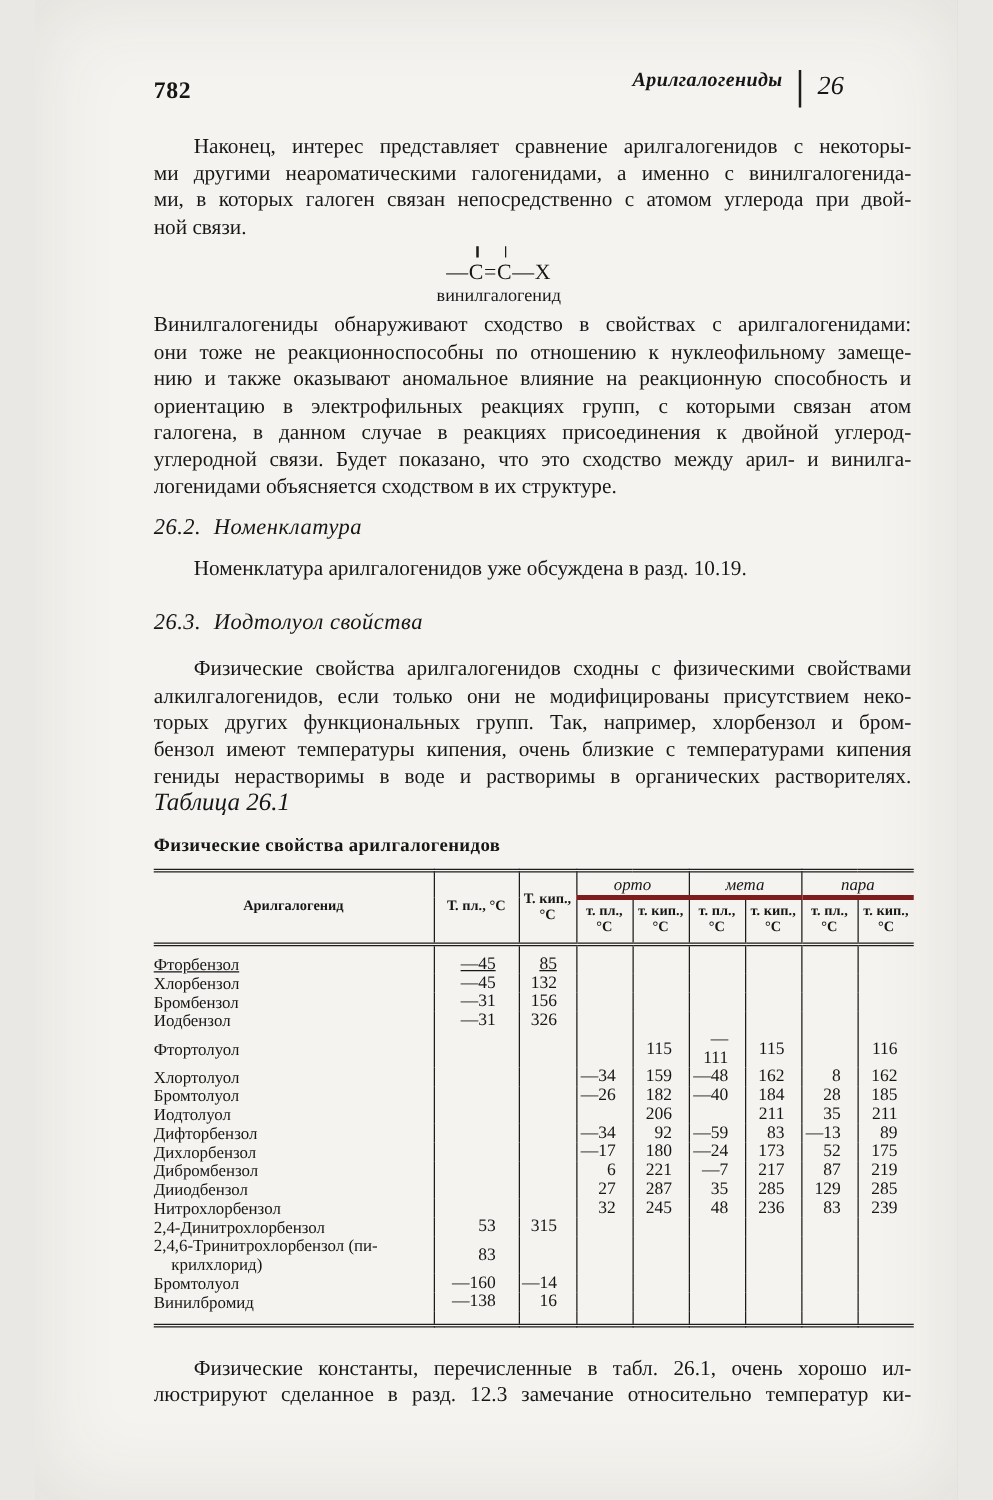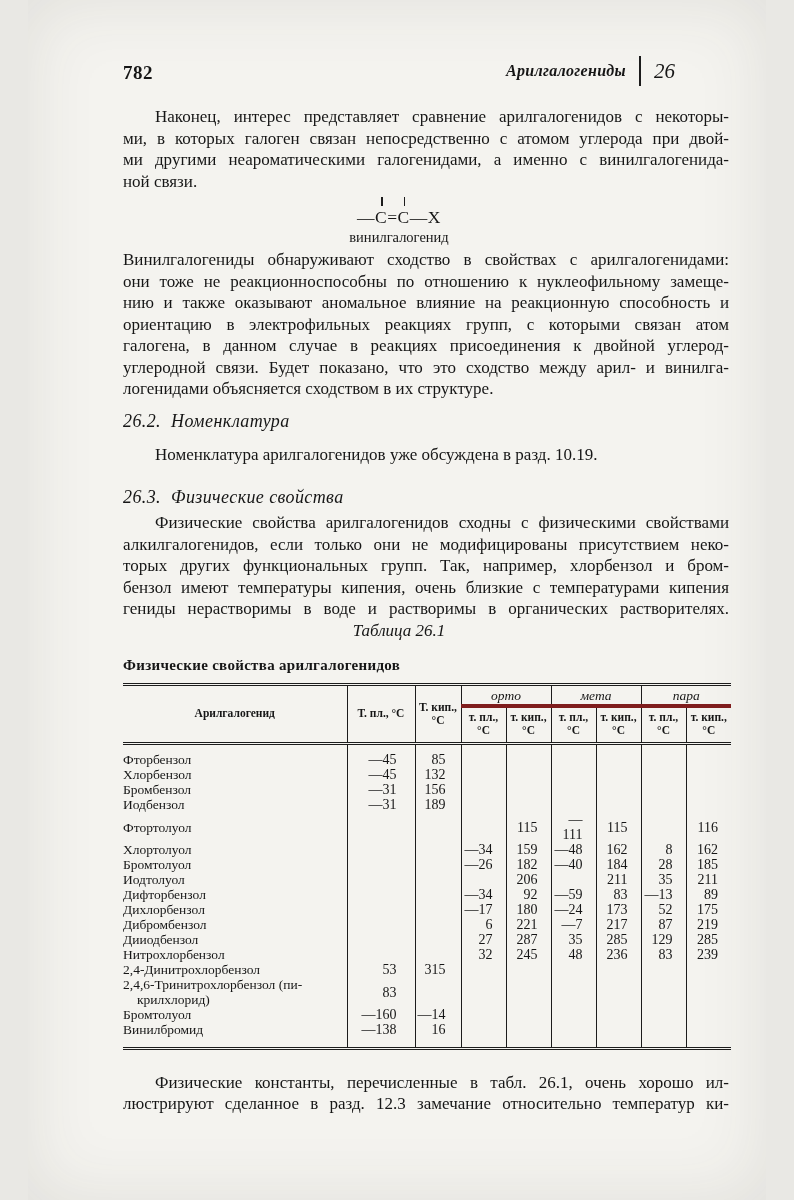--- a/index.html
+++ b/index.html
@@ -15,55 +15,55 @@
     overflow: hidden;
     padding: 54px 91px 0 95px; 
   }
 
   
   .runhead {
     display: flex; justify-content: space-between; align-items: flex-start;
     height: 34px;
   }
   .page-num { font-size: 19px; font-weight: 700; letter-spacing: 0.5px; padding-top: 8px; }
-  .runhead-right { display: flex; align-items: center; gap: 13px; padding-top: 2px; }
+  .runhead-right { display: flex; align-items: flex-start; gap: 13px; padding-top: 2px; }
   .run-title { font-size: 16px; font-weight: 700; font-style: italic; letter-spacing: 0.3px; }
   .run-sep { width: 2px; height: 30px; background: #1c1c1c; }
   .chap-num { font-size: 21px; font-style: italic; }
 
   
   .para { font-size: 17px; line-height: 21.5px; width: 606px; }
   .tline { text-align: justify; text-align-last: justify; white-space: normal; }
   .tline.last { text-align-last: left; }
   .tline.ind { text-indent: 32px; }
 
   .p-intro   { margin-top: 18px; }
   .p-vinyl   { margin-top: 3px; }
   .p-nomen   { margin-top: 11px; }
-  .p-phys    { margin-top: 3px; }
+  .p-phys    { margin-top: 15px; }
   .p-close   { margin-top: 22px; }
 
   
   .formula-block { margin-top: 4px; text-align: center; }
   .formula-line { display: inline-block; padding-top: 11px; font-size: 17.5px; letter-spacing: 0.5px; }
   .fc { position: relative; display: inline-block; }
   .fc.bond::before {
     content: ""; position: absolute; left: 50%; top: -10px;
     width: 1.5px; height: 9px; background: #1c1c1c;
   }
   .formula-caption { font-size: 14.5px; line-height: 17px; margin-top: 1px; }
 
   
   .sect-head { font-size: 18px; font-style: italic; line-height: 24px; letter-spacing: 0.4px; }
   .h-262 { margin-top: 9px; }
   .h-263 { margin-top: 20px; }
   .sect-head .sp { display: inline-block; width: 10px; }
 
   
-  .tbl-cap-italic { margin-top: 1px; font-size: 17px; font-style: italic; line-height: 19px; text-align: center; }
+  .tbl-cap-italic { margin-top: 1px; font-size: 20px; font-style: italic; line-height: 19px; }
   .tbl-cap-bold   { margin-top: 16px; font-size: 15px; font-weight: 700; line-height: 18px; letter-spacing: 0.3px; }
 
   
   table.phys {
     margin-top: 9px;
     width: 608px;
     border-collapse: collapse;
     border-top: 3px double #1c1c1c;
     border-bottom: 3px double #1c1c1c;
     table-layout: fixed;
@@ -79,21 +79,21 @@
     padding: 3px 0 2px 0;
     height: 22px;
   }
   .phys thead .hmain { padding: 2px 1px; }
   .phys thead .sub { padding: 3px 1px 5px 1px; height: 34px; }
 
   .phys tbody tr:first-child td { padding-top: 7px; }
   .phys tbody td {
     font-size: 13.5px; line-height: 15px;
   }
-  .phys tbody tr.first-body td { border-top: 3px double #1c1c1c; }
+  .phys tbody tr.first-body td { border-top: 3px double #1c1c1c; text-decoration: underline; }
   .phys td.name {
     text-align: left; padding-left: 14px; text-indent: -14px;
     white-space: pre-line;
   }
   .phys td.num { text-align: right; font-size: 14px; }
   .phys td.mp  { padding-right: 18px; }
   .phys td.bp  { padding-right: 15px; }
   .phys td.sm  { padding-right: 13px; }
   .phys tr.filler td { height: 11px; }
 </style>
@@ -106,22 +106,22 @@
     <span class="page-num">782</span>
     <span class="runhead-right">
       <span class="run-title">Арилгалогениды</span>
       <span class="run-sep"></span>
       <span class="chap-num">26</span>
     </span>
   </div>
 
   <div class="para p-intro">
       <div class="tline ind">Наконец, интерес представляет сравнение арилгалогенидов с некоторы-</div>
+      <div class="tline">ми другими неароматическими галогенидами, а именно с винилгалогенида-</div>
       <div class="tline">ми, в которых галоген связан непосредственно с атомом углерода при двой-</div>
-      <div class="tline">ми другими неароматическими галогенидами, а именно с винилгалогенида-</div>
       <div class="tline last">ной связи.</div>
     </div>
 
   <div class="formula-block">
     <div>
       <span class="formula-line"><span class="fc">—</span><span class="fc bond">C</span><span class="fc">=</span><span class="fc bond">C</span><span class="fc">—</span><span class="fc">X</span></span>
     </div>
     <div class="formula-caption">винилгалогенид</div>
   </div>
 
@@ -134,21 +134,21 @@
       <div class="tline">углеродной связи. Будет показано, что это сходство между арил- и винилга-</div>
       <div class="tline last">логенидами объясняется сходством в их структуре.</div>
     </div>
 
   <div class="sect-head h-262"><span>26.2.</span><span class="sp"></span><span>Номенклатура</span></div>
 
   <div class="para p-nomen">
       <div class="tline last ind">Номенклатура арилгалогенидов уже обсуждена в разд. 10.19.</div>
     </div>
 
-  <div class="sect-head h-263"><span>26.3.</span><span class="sp"></span><span>Физические свойства</span></div>
+  <div class="sect-head h-263"><span>26.3.</span><span class="sp"></span><span>Иодтолуол свойства</span></div>
 
   <div class="para p-phys">
       <div class="tline ind">Физические свойства арилгалогенидов сходны с физическими свойствами</div>
       <div class="tline">алкилгалогенидов, если только они не модифицированы присутствием неко-</div>
       <div class="tline">торых других функциональных групп. Так, например, хлорбензол и бром-</div>
       <div class="tline">бензол имеют температуры кипения, очень близкие с температурами кипения</div>
       <div class="tline">гениды нерастворимы в воде и растворимы в органических растворителях.</div>
     </div>
 
   <div class="tbl-cap-italic">Таблица 26.1</div>
@@ -214,21 +214,21 @@
           <td class="vl num sm"></td>
           <td class="vl num sm"></td>
           <td class="vl num sm"></td>
           <td class="vl num sm"></td>
           <td class="vl num sm"></td>
           <td class="vl num sm"></td>
         </tr>
         <tr>
           <td class="name">Иодбензол</td>
           <td class="vl num mp">—31</td>
-          <td class="vl num bp">189</td>
+          <td class="vl num bp">326</td>
           <td class="vl num sm"></td>
           <td class="vl num sm"></td>
           <td class="vl num sm"></td>
           <td class="vl num sm"></td>
           <td class="vl num sm"></td>
           <td class="vl num sm"></td>
         </tr>
         <tr>
           <td class="name">Фтортолуол</td>
           <td class="vl num mp"></td>

